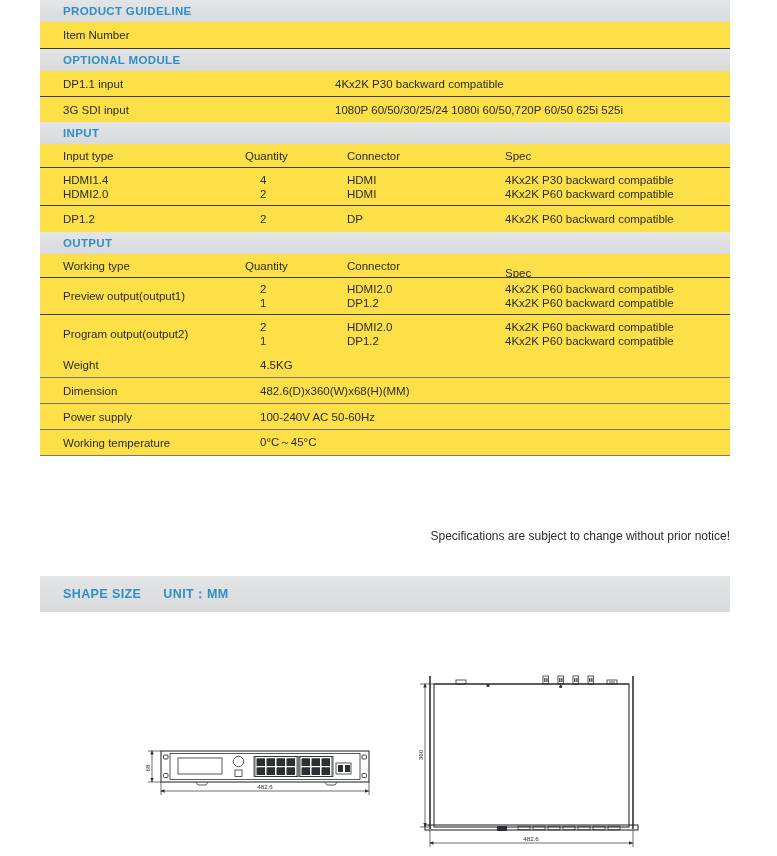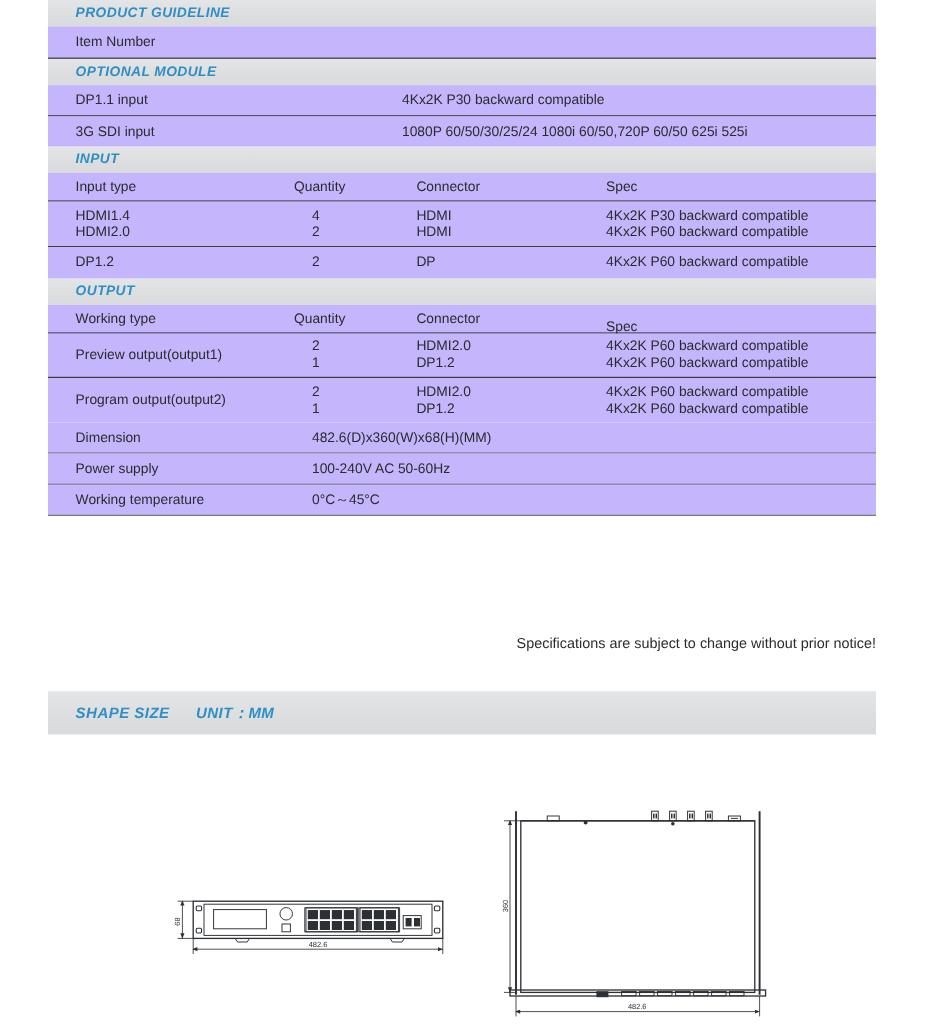--- a/index.html
+++ b/index.html
@@ -24,21 +24,20 @@
     top: 0px;
     width: 690px;
   }
 
   .section-head {
     height: 22px;
     background: linear-gradient(to bottom, #e4e5e7 0%, #dddee0 55%, #d9dadc 100%);
     display: flex;
     align-items: center;
     padding-left: 23px;
-    font-style: italic;
   }
   .section-head .sh-label {
     color: #2f8fc4;
     font-size: 11.5px;
     font-weight: bold;
     letter-spacing: 0.35px;
   }
   .section-head.shape-head {
     height: 36px;
   }
@@ -49,21 +48,21 @@
   .sh-unit { margin-left: 22px; }
 
   .row {
     position: relative;
     display: flex;
     align-items: center;
     padding-left: 23px;
     font-size: 11.5px;
     color: #2b2b2b;
     border-bottom: 1.4px solid #3b3c3e;
-    background: #c4b5fd;
+    background: #fde047;
   }
   .row.light { border-bottom-color: #76787b; }
   .row.noline { border-bottom: none; }
 
   .r-h27 { height: 27px; }
   .r-h24 { height: 24px; }
   .r-h25 { height: 25px; }
   .r-h26 { height: 26px; }
   .r-h38 { height: 38px; }
   .r-h37 { height: 37px; }
@@ -200,20 +199,24 @@
     <span class="cell c-conn dual">
       <span>HDMI2.0</span><br>
       <span>DP1.2</span>
     </span>
     <span class="cell c-spec dual">
       <span>4Kx2K P60 backward compatible</span><br>
       <span>4Kx2K P60 backward compatible</span>
     </span>
   </div>
 
+  <div class="row r-h26 light">
+    <span class="cell c-type">Weight</span>
+    <span class="gen-val">4.5KG</span>
+  </div>
   <div class="row r-h26 light">
     <span class="cell c-type">Dimension</span>
     <span class="gen-val">482.6(D)x360(W)x68(H)(MM)</span>
   </div>
   <div class="row r-h26 light">
     <span class="cell c-type">Power supply</span>
     <span class="gen-val">100-240V AC 50-60Hz</span>
   </div>
   <div class="row r-h26 light">
     <span class="cell c-type">Working temperature</span>

